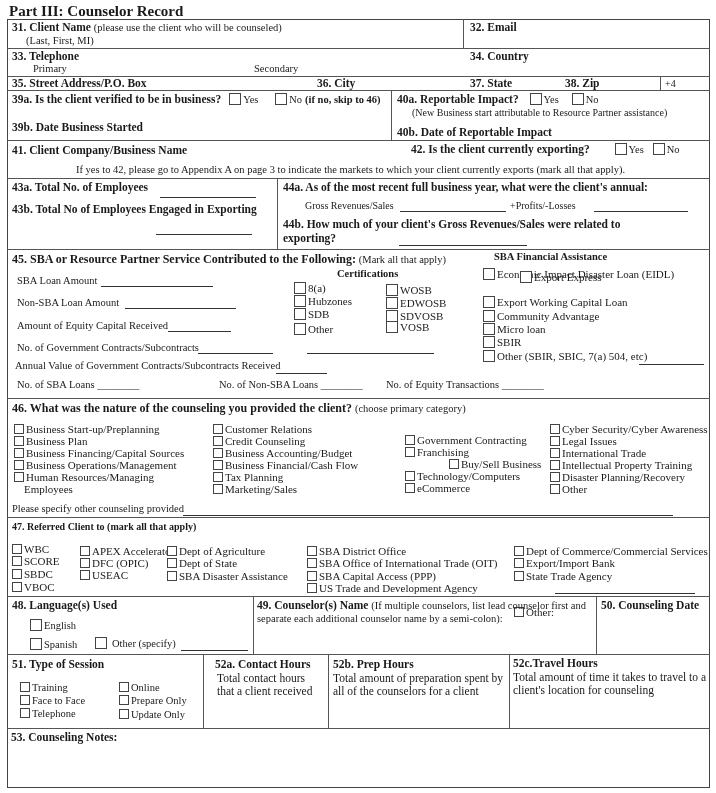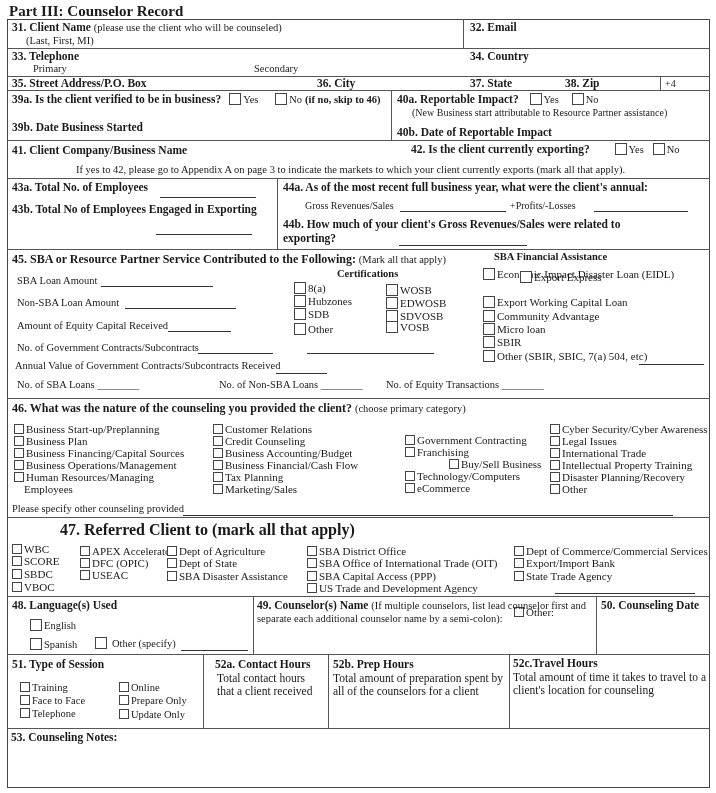--- a/index.html
+++ b/index.html
@@ -166,21 +166,21 @@
 <div class="cbx" style="left:550px;top:435px;"><span class="cb"></span><span>Legal Issues</span></div>
 <div class="cbx" style="left:550px;top:447px;"><span class="cb"></span><span>International Trade</span></div>
 <div class="cbx" style="left:550px;top:459px;"><span class="cb"></span><span>Intellectual Property Training</span></div>
 <div class="cbx" style="left:550px;top:471px;"><span class="cb"></span><span>Disaster Planning/Recovery</span></div>
 <div class="cbx" style="left:550px;top:483px;"><span class="cb"></span><span>Other</span></div>
 
 <div class="abs small" style="left:12px;top:503px;">Please specify other counseling provided</div>
 <div class="ul" style="left:183px;top:515px;width:490px;"></div>
 
 <div class="hl" style="left:7px;top:596px;width:703px;border-top-width:1.5px;"></div>
-<div class="abs b" style="left:12px;top:521px;font-size:16px;margin-left:48px;">47. Referred Client to (mark all that apply)</div>
+<div class="abs b" style="left:12px;top:521px;font-size:10px;">47. Referred Client to (mark all that apply)</div>
 
 <div class="cbx" style="left:12px;top:543px;"><span class="cb"></span><span>WBC</span></div>
 <div class="cbx" style="left:12px;top:555px;"><span class="cb"></span><span>SCORE</span></div>
 <div class="cbx" style="left:12px;top:568px;"><span class="cb"></span><span>SBDC</span></div>
 <div class="cbx" style="left:12px;top:581px;"><span class="cb"></span><span>VBOC</span></div>
 
 <div class="cbx" style="left:80px;top:545px;"><span class="cb"></span><span>APEX Accelerator</span></div>
 <div class="cbx" style="left:80px;top:557px;"><span class="cb"></span><span>DFC (OPIC)</span></div>
 <div class="cbx" style="left:80px;top:569px;"><span class="cb"></span><span>USEAC</span></div>
 

